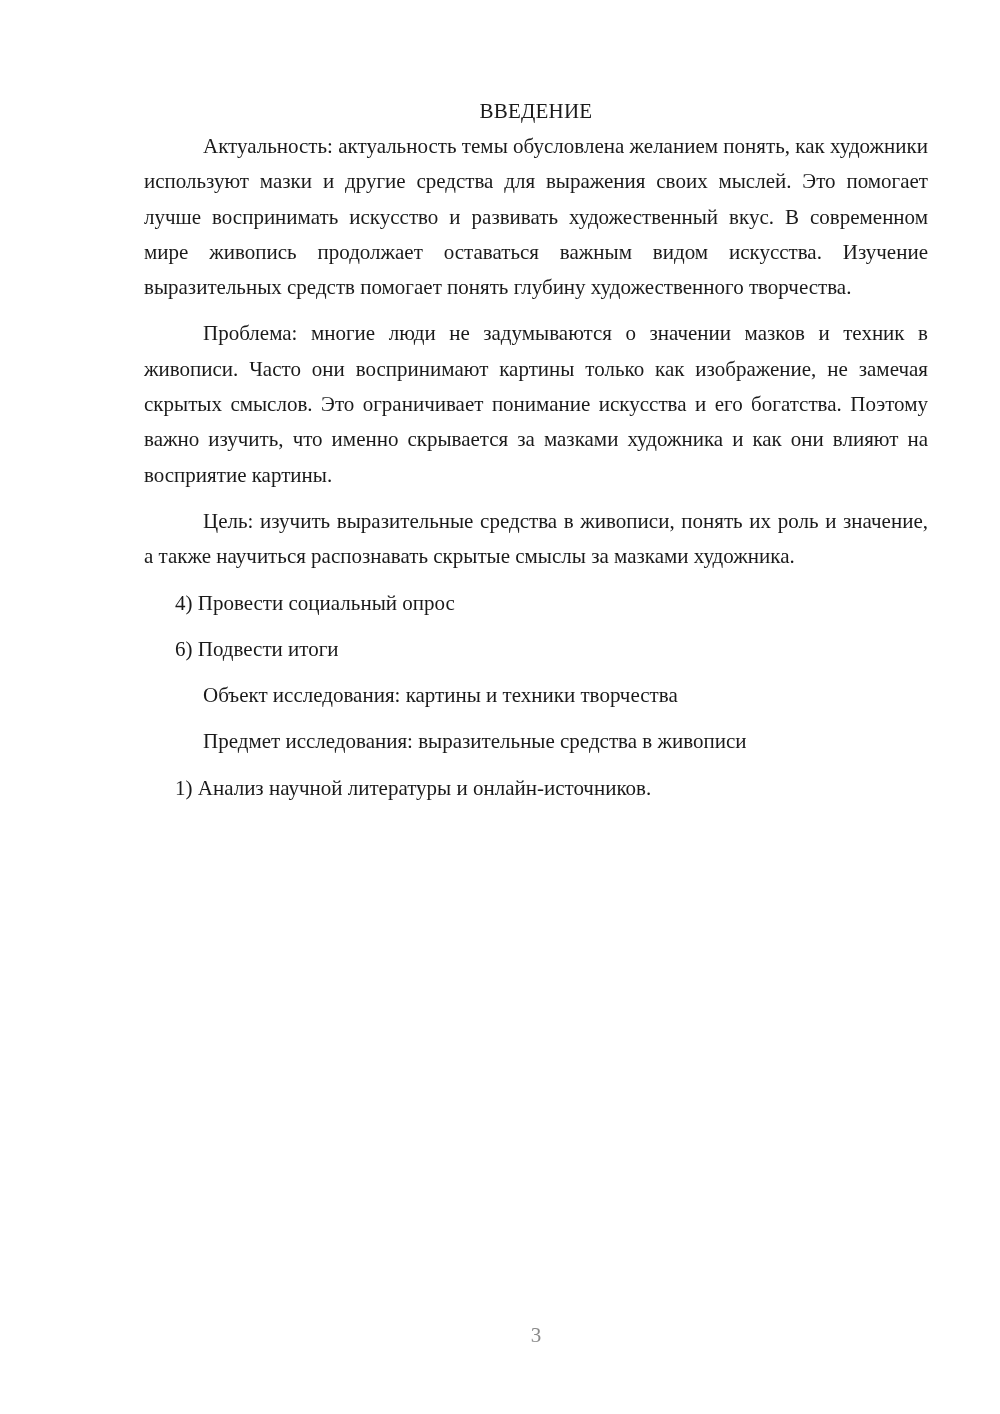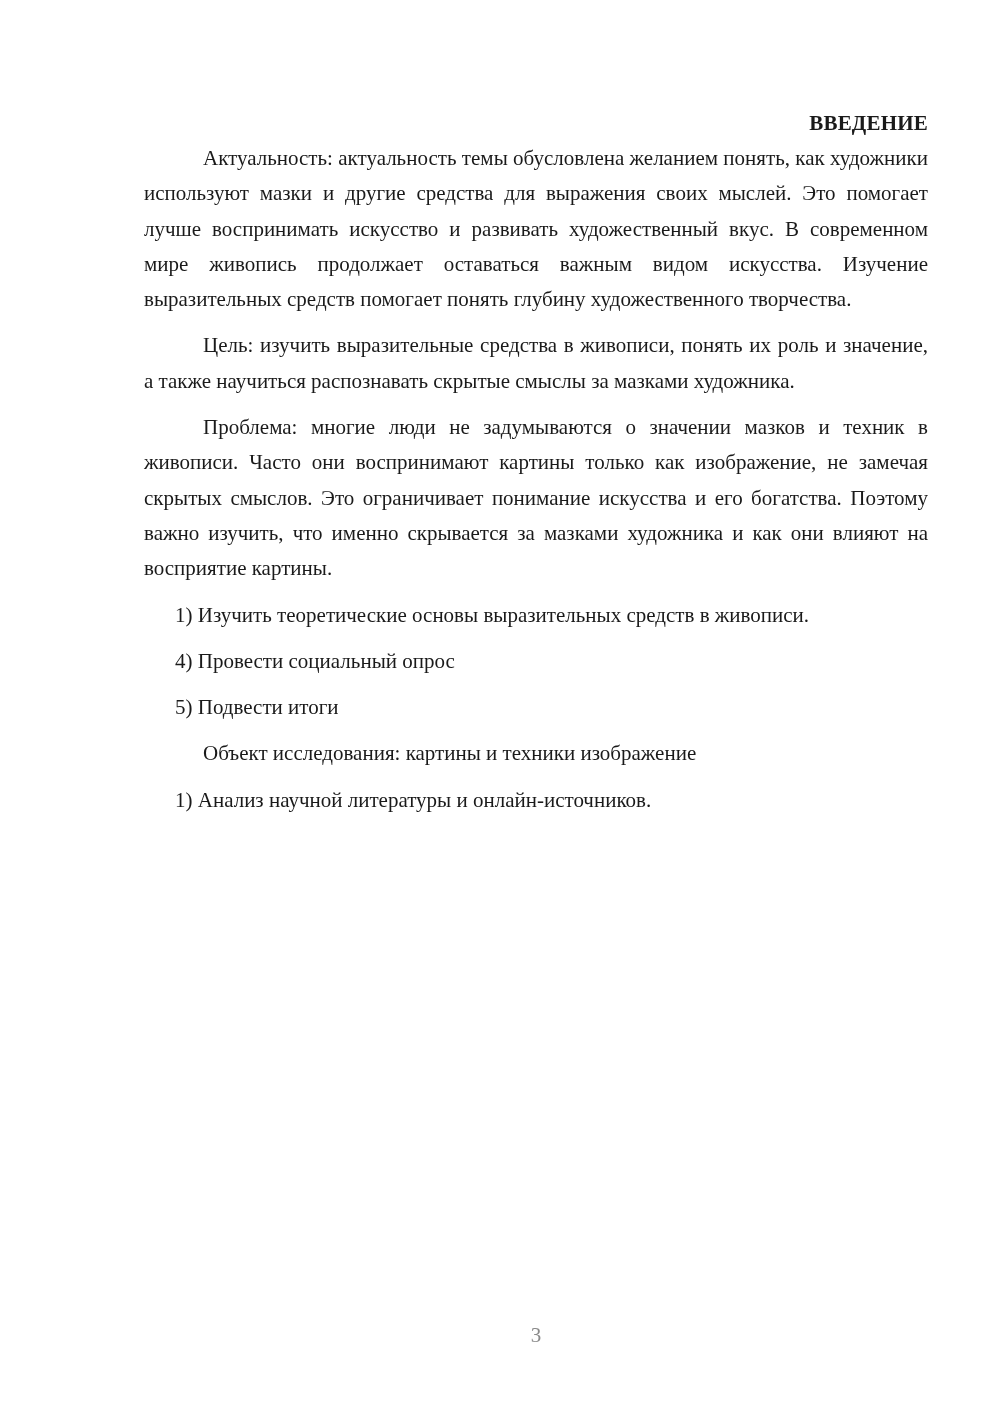--- a/index.html
+++ b/index.html
@@ -15,25 +15,25 @@
       font-family: "Liberation Serif", "DejaVu Serif", serif;
       color: #1a1a1a;
     }
     .page {
       position: absolute;
       left: 144px;
       top: 93px;
       width: 784px;
     }
     .heading {
-      text-align: right;
-      font-weight: bold;
+      text-align: center;
+      font-weight: normal;
       font-size: 21px;
       line-height: 36px;
-      margin: 12px 0 0 0;
+      margin: 0 0 0 0;
       letter-spacing: 0.2px;
     }
     .p {
       font-size: 21px;
       line-height: 35.3px;
       text-align: justify;
       text-indent: 59px;
       margin: 0 0 11px 0;
     }
     .p.list {
@@ -50,22 +50,22 @@
       font-family: "Liberation Serif", "DejaVu Serif", serif;
     }
   </style>
 </head>
 <body>
 
 <div class="page">
   <h1 class="heading">ВВЕДЕНИЕ</h1>
 
   <p class="p">Актуальность: актуальность темы обусловлена желанием понять, как художники используют мазки и другие средства для выражения своих мыслей. Это помогает лучше воспринимать искусство и развивать художественный вкус. В современном мире живопись продолжает оставаться важным видом искусства. Изучение выразительных средств помогает понять глубину художественного творчества.</p>
+  <p class="p">Проблема: многие люди не задумываются о значении мазков и техник в живописи. Часто они воспринимают картины только как изображение, не замечая скрытых смыслов. Это ограничивает понимание искусства и его богатства. Поэтому важно изучить, что именно скрывается за мазками художника и как они влияют на восприятие картины.</p>
   <p class="p">Цель: изучить выразительные средства в живописи, понять их роль и значение, а также научиться распознавать скрытые смыслы за мазками художника.</p>
-  <p class="p">Проблема: многие люди не задумываются о значении мазков и техник в живописи. Часто они воспринимают картины только как изображение, не замечая скрытых смыслов. Это ограничивает понимание искусства и его богатства. Поэтому важно изучить, что именно скрывается за мазками художника и как они влияют на восприятие картины.</p>
-  <p class="p list">1) Изучить теоретические основы выразительных средств в живописи.</p>
   <p class="p list">4) Провести социальный опрос</p>
-  <p class="p list">5) Подвести итоги</p>
-  <p class="p">Объект исследования: картины и техники изображение</p>
+  <p class="p list">6) Подвести итоги</p>
+  <p class="p">Объект исследования: картины и техники творчества</p>
+  <p class="p">Предмет исследования: выразительные средства в живописи</p>
   <p class="p list">1) Анализ научной литературы и онлайн-источников.</p>
 </div>
 
 <div class="page-number">3</div>
 
 </body></html>

